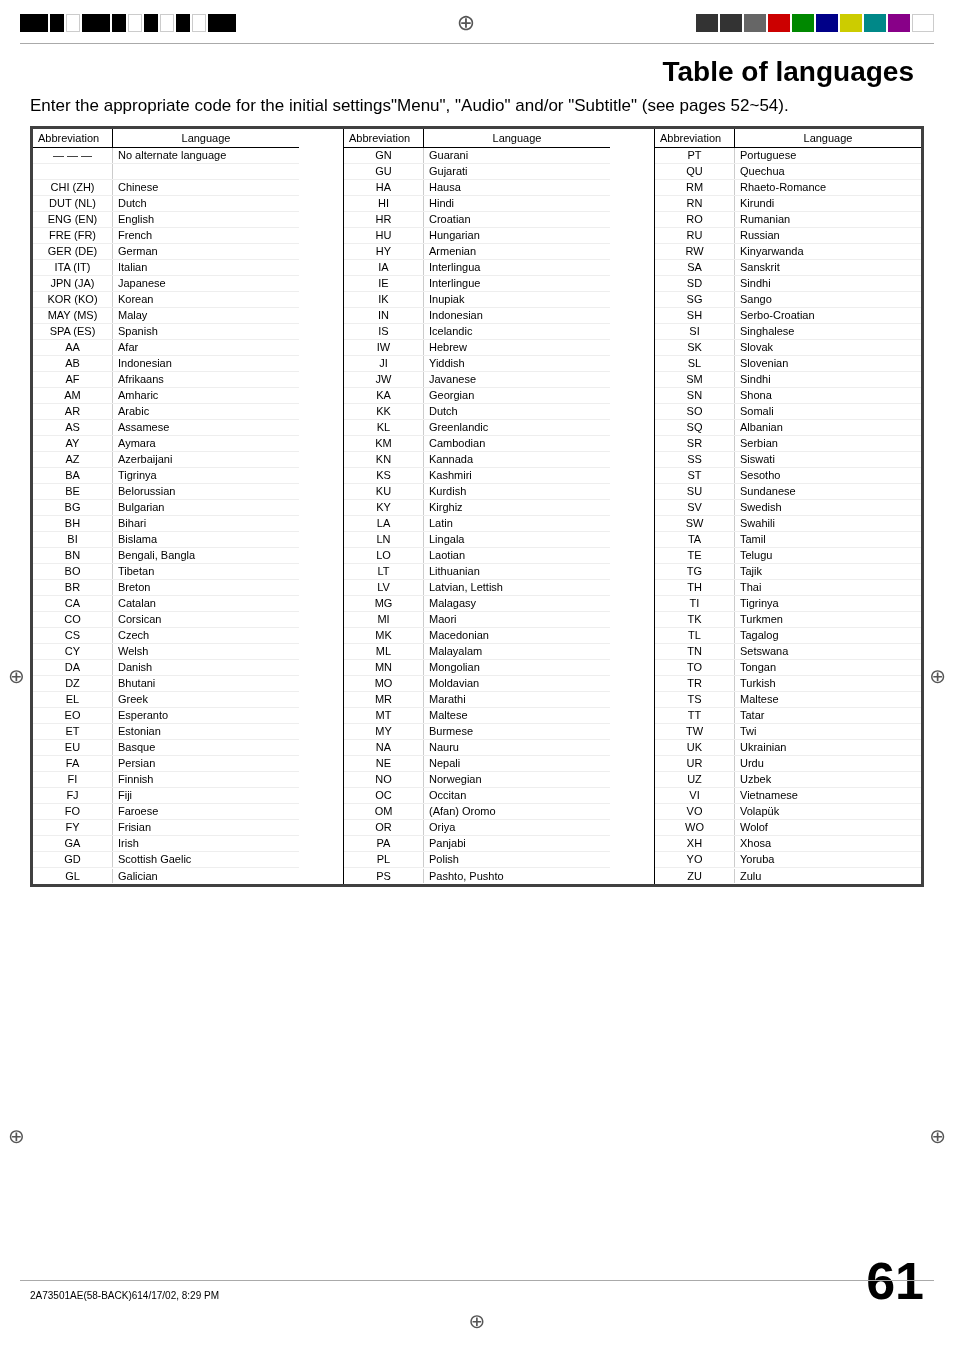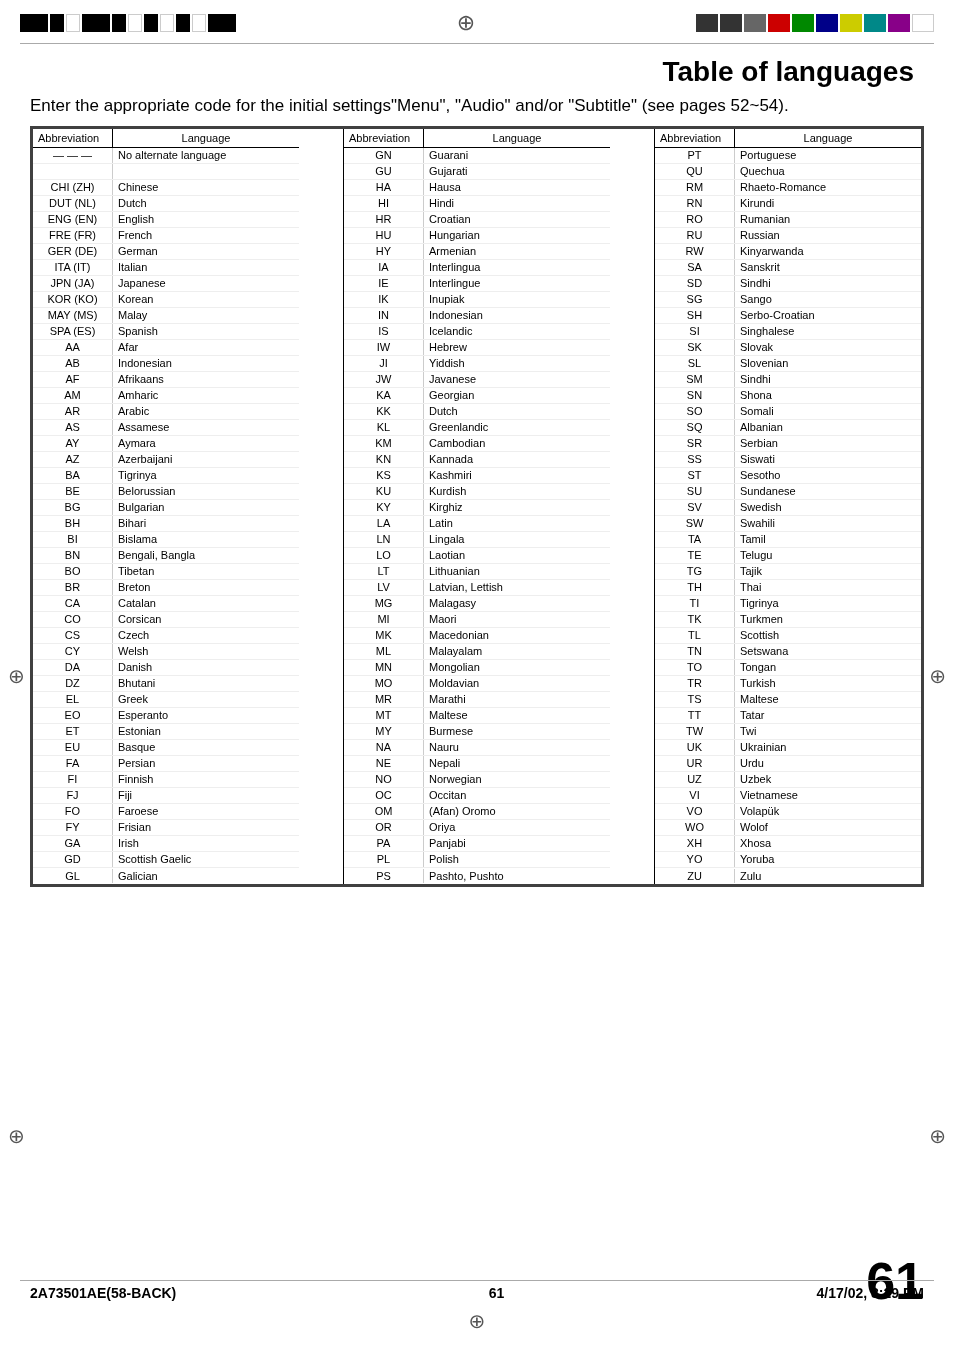--- a/index.html
+++ b/index.html
@@ -121,24 +121,23 @@
       padding: 1px 5px;
       border-right: 1px solid #ccc;
       text-align: center;
     }
     .data-lang {
       flex: 1;
       padding: 1px 5px;
     }
     .bottom-line {
       display: flex;
-      justify-content: space-between;
+      justify-content: flex-start;
       align-items: center;
-      font-size: 14px;
-      font-weight: bold;
+      font-size: 10px;
     }
     .page-number {
       font-size: 52px;
       font-weight: bold;
       text-align: right;
       padding-right: 30px;
       position: absolute;
       bottom: 40px;
       right: 0;
     }
@@ -724,21 +723,21 @@
         <div class="data-row">
           <div class="data-abbr">TI</div>
           <div class="data-lang">Tigrinya</div>
         </div>
         <div class="data-row">
           <div class="data-abbr">TK</div>
           <div class="data-lang">Turkmen</div>
         </div>
         <div class="data-row">
           <div class="data-abbr">TL</div>
-          <div class="data-lang">Scottish</div>
+          <div class="data-lang">Tagalog</div>
         </div>
         <div class="data-row">
           <div class="data-abbr">TN</div>
           <div class="data-lang">Setswana</div>
         </div>
         <div class="data-row">
           <div class="data-abbr">TO</div>
           <div class="data-lang">Tongan</div>
         </div>
         <div class="data-row">

